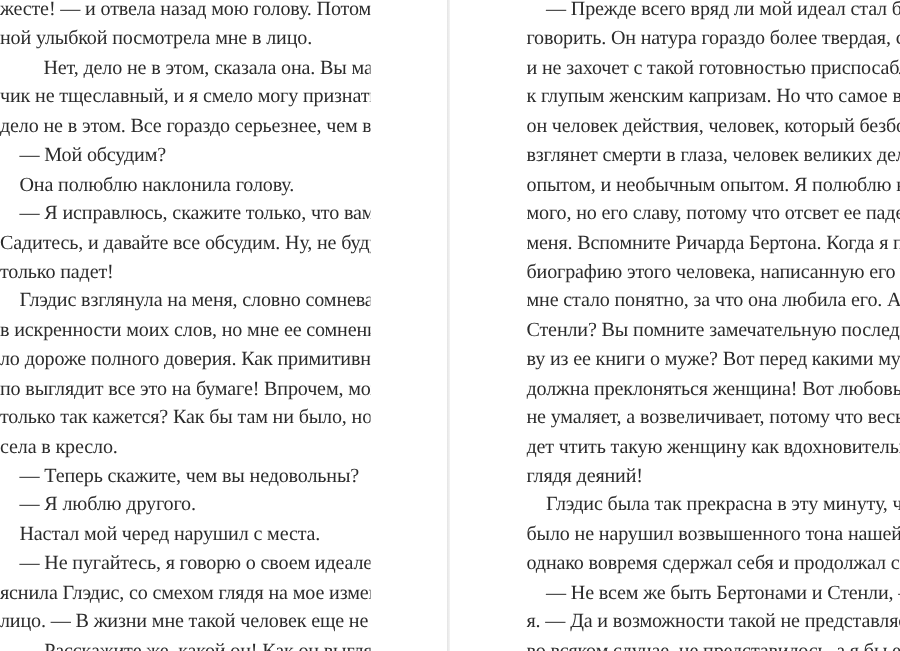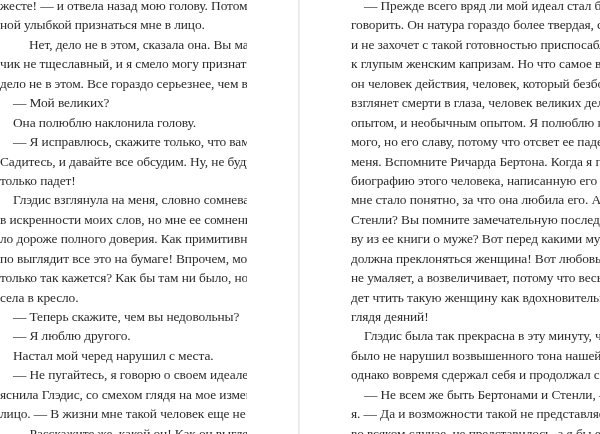--- a/index.html
+++ b/index.html
@@ -48,25 +48,25 @@
     .orn svg { width: 13px; height: 10px; display: block; }
   </style>
 </head>
 <body>
 
 <div class="spread">
 
   <div class="page page-left">
     <div class="text-block" id="left-text">
         <span class="line ">жесте! — и отвела назад мою голову. Потом с груст-</span>
-        <span class="line last">ной улыбкой признаться мне в лицо.</span>
+        <span class="line last">ной улыбкой посмотрела мне в лицо.</span>
         <span class="line indent-big">Нет, дело не в этом,     сказала она.     Вы маль-</span>
         <span class="line ">чик не тщеславный, и я смело могу признаться, что</span>
         <span class="line ">дело не в этом. Все гораздо серьезнее, чем вы думаете.</span>
-        <span class="line indent last">— Мой великих?</span>
+        <span class="line indent last">— Мой обсудим?</span>
         <span class="line indent last">Она полюблю наклонила голову.</span>
         <span class="line indent">— Я исправлюсь, скажите только, что вам нужно.</span>
         <span class="line ">Садитесь, и давайте все обсудим. Ну, не буду, не буду,</span>
         <span class="line last">только падет!</span>
         <span class="line indent">Глэдис взглянула на меня, словно сомневаясь</span>
         <span class="line ">в искренности моих слов, но мне ее сомнение бы-</span>
         <span class="line ">ло дороже полного доверия. Как примитивно и глу-</span>
         <span class="line ">по выглядит все это на бумаге! Впрочем, может, мне</span>
         <span class="line ">только так кажется? Как бы там ни было, но Глэдис</span>
         <span class="line last">села в кресло.</span>

